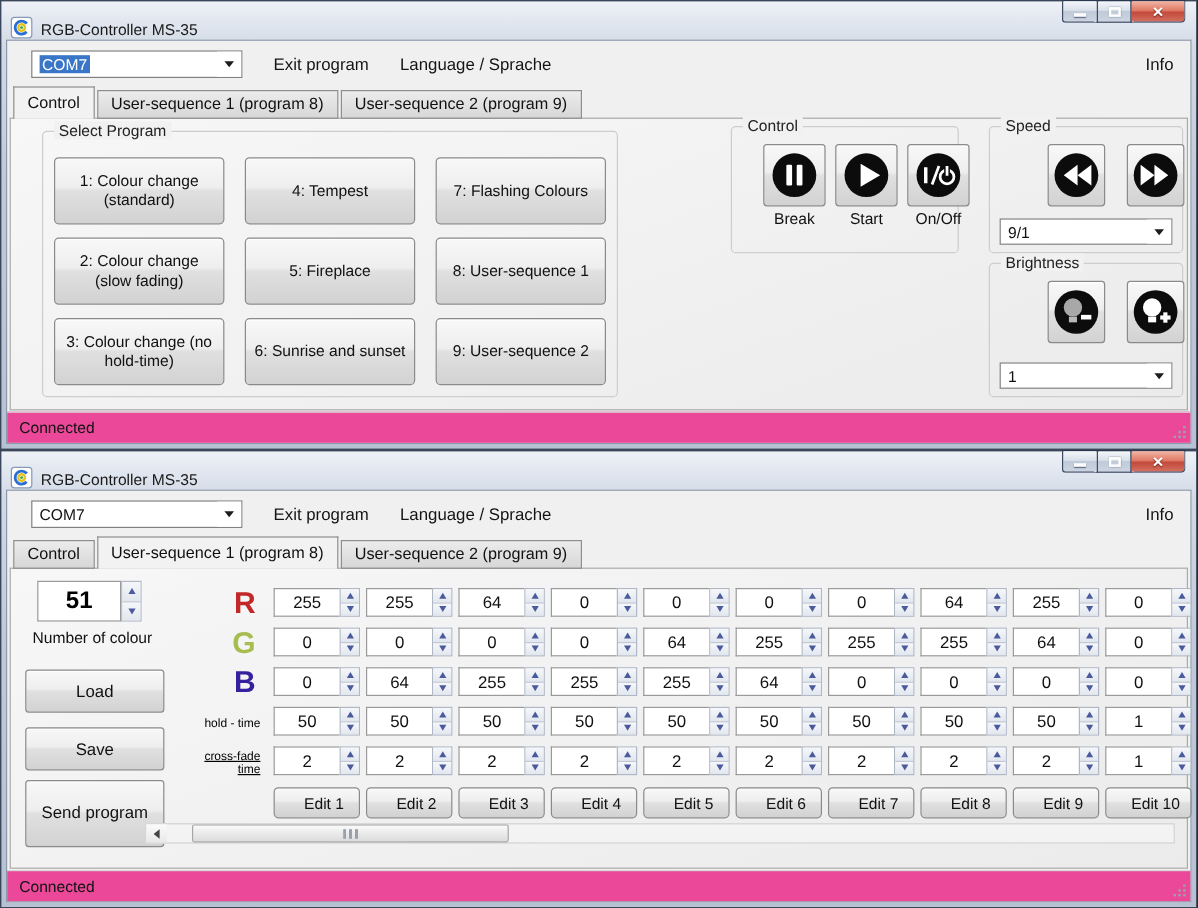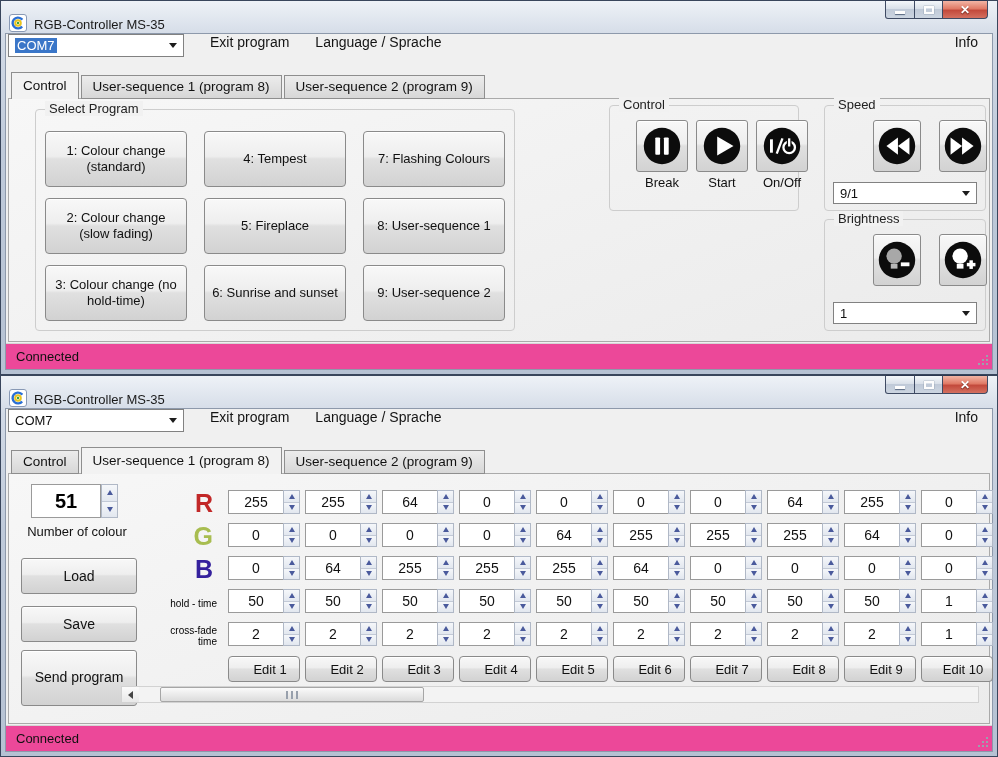--- a/index.html
+++ b/index.html
@@ -26,21 +26,21 @@
   .wbtn-close { width:46px; border-radius:0 0 4px 0;
           background:linear-gradient(180deg,#f2b5a5,#e07a66 45%,#c34a3c 55%,#d47060); }
   .g-min { width:10px; height:3px; background:#fdfdfd; box-shadow:0 1px 1px rgba(40,60,90,.7); margin-top:6px; }
   .g-max { width:10px; height:8px; border:2px solid #fdfdfd; box-shadow:0 0 1px rgba(40,60,90,.7); }
   .g-close { color:#fff; font-size:12px; font-weight:bold; text-shadow:0 1px 1px rgba(80,20,10,.8); }
 
   .body { position:absolute; left:4px; right:4px; top:32px; bottom:4px;
           background:#f0f0f0; border:1px solid #8d99ab; }
 
   
-  .menubar { position:absolute; left:0; right:0; top:0; height:38px; display:flex; padding-left:2px; }
+  .menubar { position:absolute; left:0; right:0; top:0; height:38px; display:flex; align-items:center; padding-left:20px; }
   .combo { position:relative; background:#fff; border:1px solid #818181; height:23px;
            display:flex; align-items:center; padding:0 24px 0 6px; font-size:13px; color:#111; }
   .combo-main { width:176px; }
   .combo-arrow { position:absolute; right:0; top:0; bottom:0; width:20px; display:flex; align-items:center; justify-content:center; background:#fff; }
   .arr-down { width:0; height:0; border-left:4px solid transparent; border-right:4px solid transparent; border-top:5px solid #1c1c1c; }
   .sel-hl { background:#3a76c8; color:#fff; padding:0 2px; }
   .menu-item { font-size:14px; color:#141414; margin-left:26px; white-space:nowrap; }
   .menu-info { position:absolute; right:14px; margin:0; }
 
   
@@ -791,21 +791,21 @@
               <input class="spin-input" value="1" style="">
               <div class="ud">
                 <div class="spin-btn">
                   <span class="tri-up"></span>
                 </div>
                 <div class="spin-btn">
                   <span class="tri-dn"></span>
                 </div>
               </div>
             </div>
-            <div class="row-label" style="color: rgb(0, 0, 0);">cross-fade time</div>
+            <div class="row-label" style="color: rgb(0, 0, 0); text-decoration: underline;">cross-fade time</div>
             <div class="spin">
               <input class="spin-input" value="2" style="">
               <div class="ud">
                 <div class="spin-btn">
                   <span class="tri-up"></span>
                 </div>
                 <div class="spin-btn">
                   <span class="tri-dn"></span>
                 </div>
               </div>

